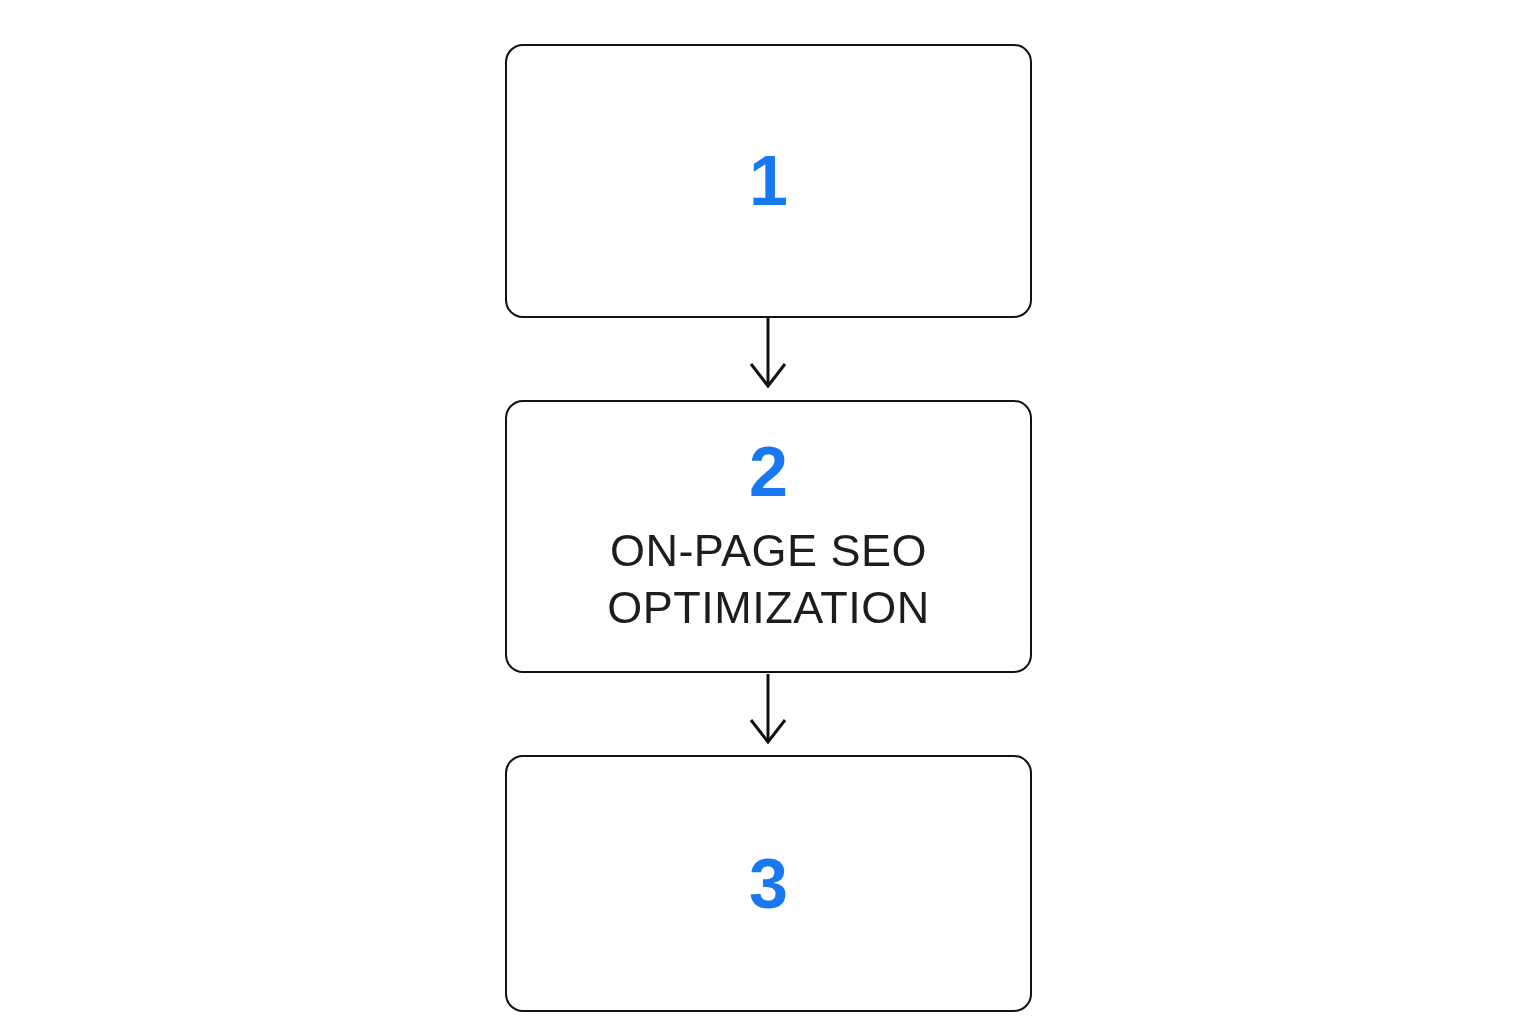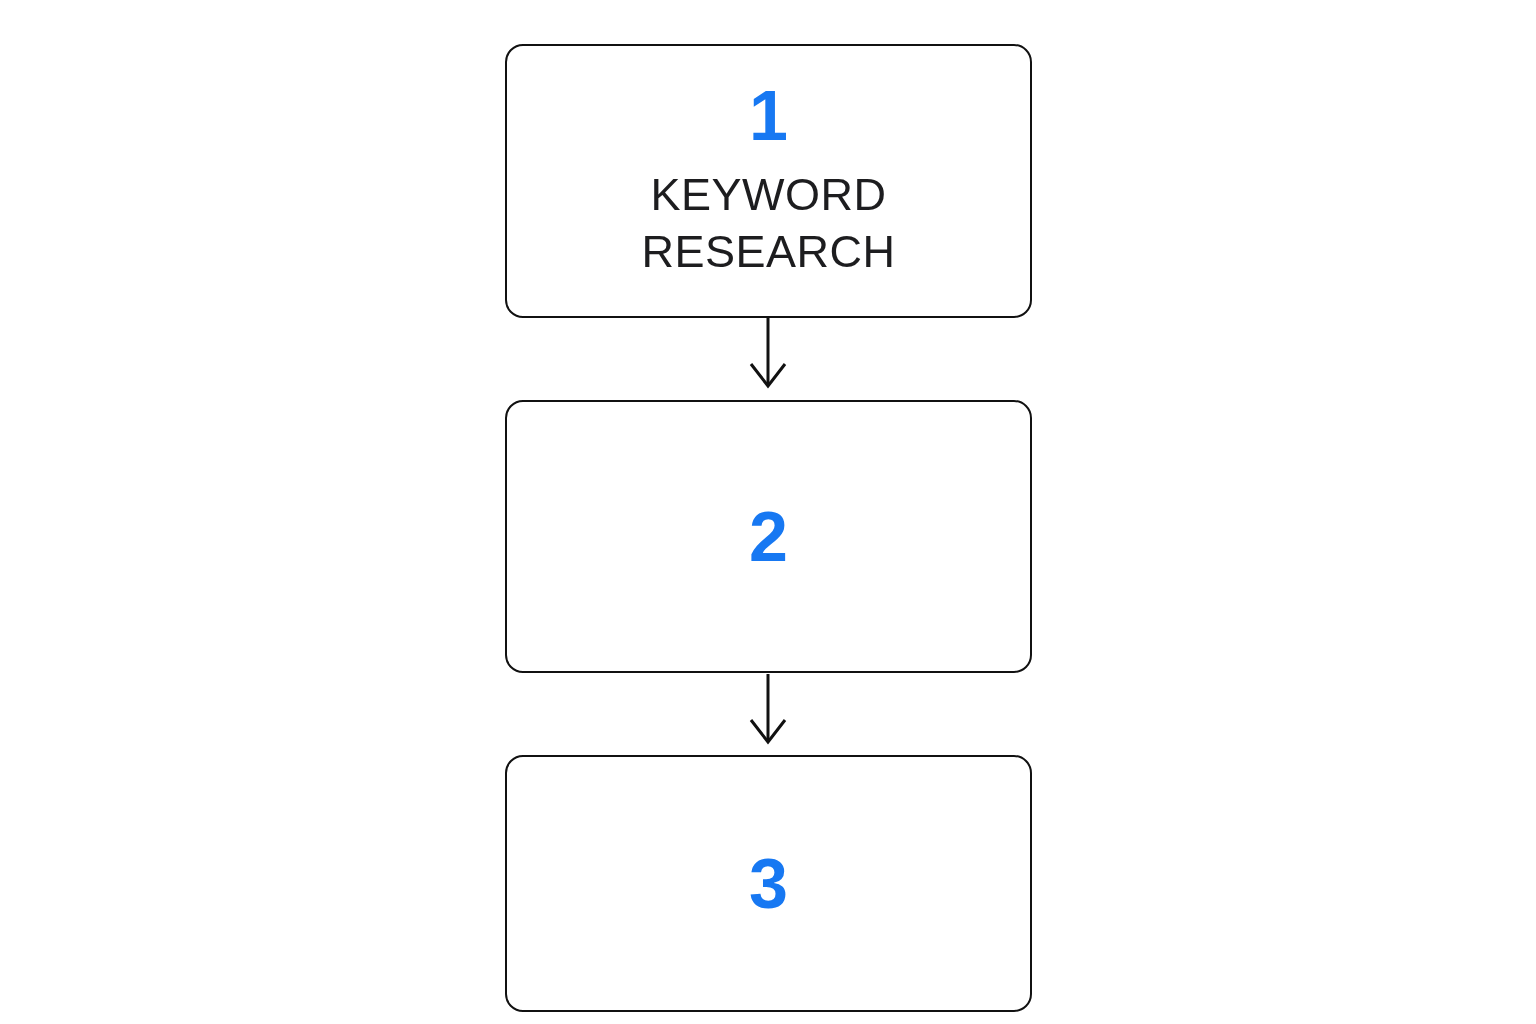--- a/index.html
+++ b/index.html
@@ -64,31 +64,31 @@
     fill:none;
   }
 </style>
 </head>
 <body>
 
 <div class="canvas">
 
   <section class="step-box pos-1">
     <div class="step-number">1</div>
-    <div class="step-label">KEYWORD
-RESEARCH</div>
   </section>
 
   <svg class="arrow pos-1" viewBox="0 0 44 72" aria-hidden="true">
     <line x1="22" y1="0" x2="22" y2="66"></line>
     <polyline points="5,46 22,68 39,46"></polyline>
   </svg>
 
   <section class="step-box pos-2">
     <div class="step-number">2</div>
+    <div class="step-label">ON-PAGE SEO
+OPTIMIZATION</div>
   </section>
 
   <svg class="arrow pos-2" viewBox="0 0 44 72" aria-hidden="true">
     <line x1="22" y1="0" x2="22" y2="66"></line>
     <polyline points="5,46 22,68 39,46"></polyline>
   </svg>
 
   <section class="step-box pos-3">
     <div class="step-number">3</div>
   </section>

